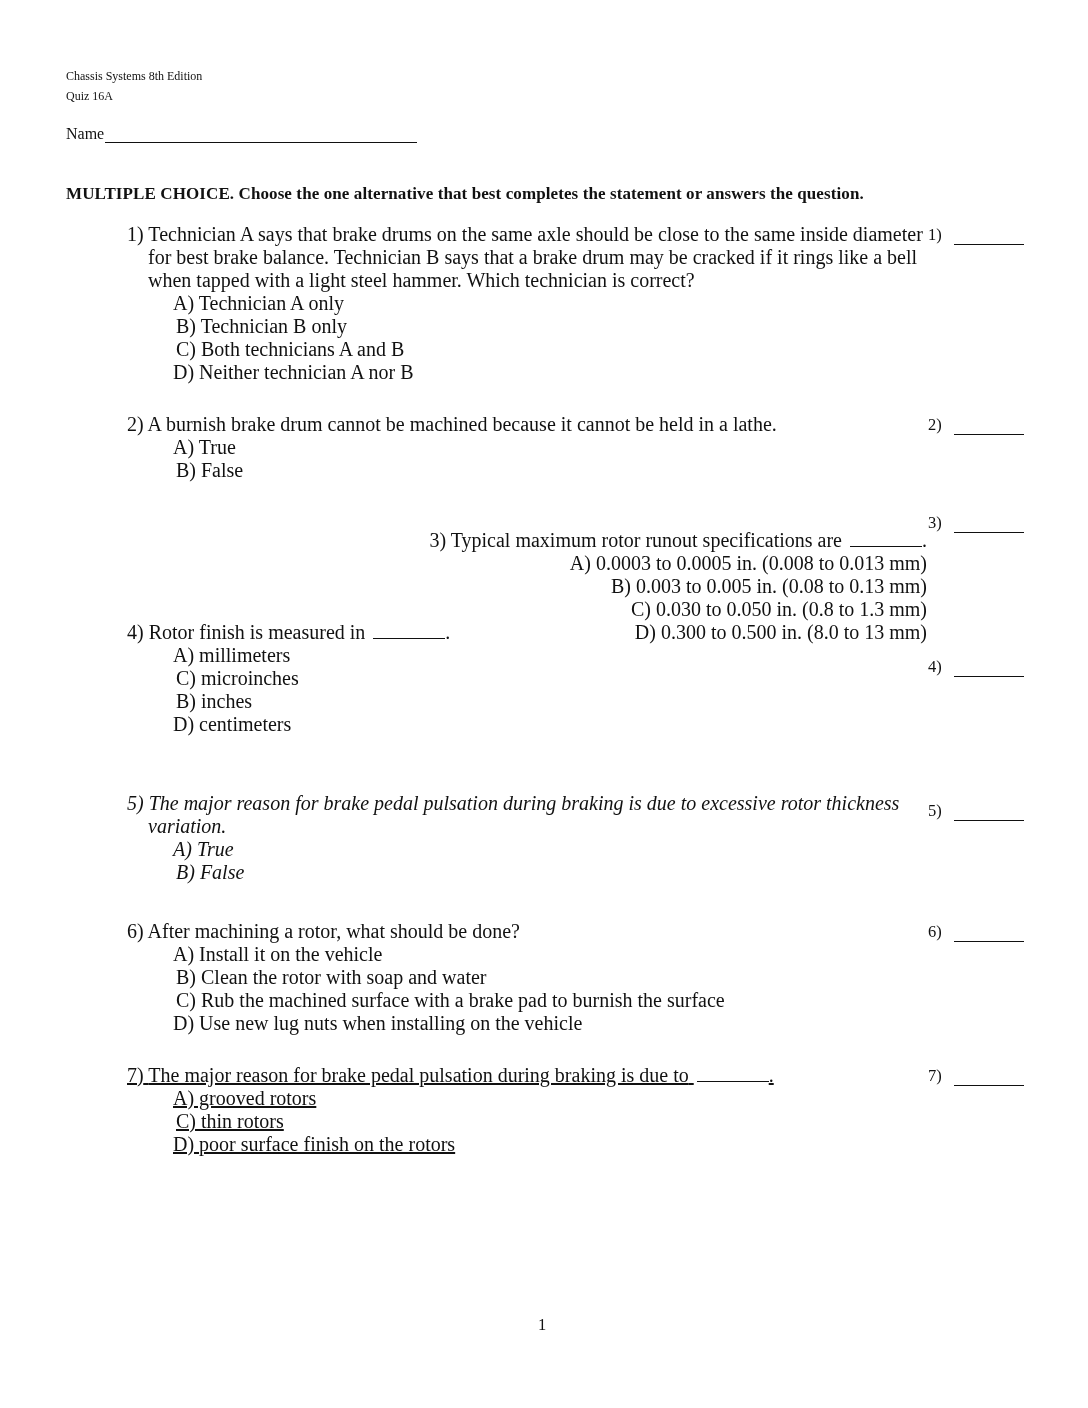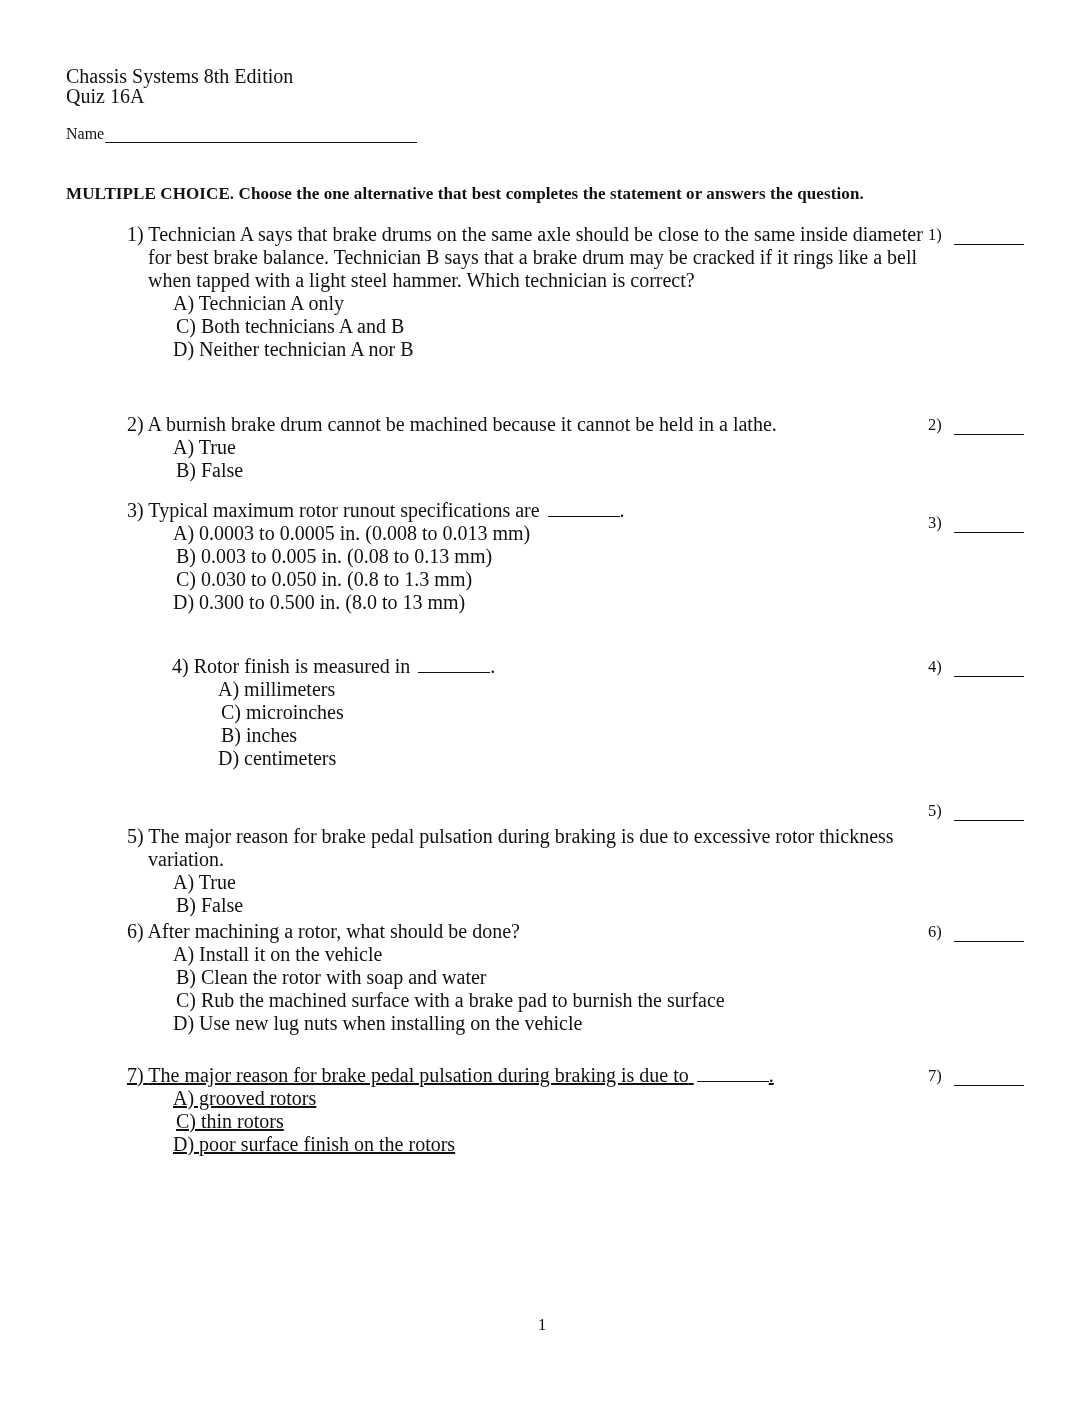--- a/index.html
+++ b/index.html
@@ -1,21 +1,21 @@
 <!DOCTYPE html>
 <html><head>
 <meta charset="utf-8">
 <style>
   html, body { margin: 0; padding: 0; background: #ffffff; }
   body {
     width: 1088px; height: 1408px; position: relative; overflow: hidden;
     font-family: "Liberation Serif", "DejaVu Serif", serif;
     color: #111111;
   }
-  .header { position: absolute; left: 66px; top: 66px; font-size: 20px; line-height: 20px; }
+  .header { position: absolute; left: 66px; top: 66px; font-size: 12px; line-height: 20px; }
   .name-row { position: absolute; left: 66px; top: 124px; font-size: 16px; display: flex; align-items: center; }
   .name-line { display: inline-block; width: 312px; border-bottom: 1.3px solid #111; height: 18px; margin-left: 1px; }
   .instructions { position: absolute; left: 66px; top: 184px; font-size: 17px; font-weight: bold; letter-spacing: 0.1px; }
   .question { position: absolute; left: 127px; width: 800px; font-size: 20px; line-height: 23px; }
   .q-stem { padding-left: 21px; text-indent: -21px; }
   .option { padding-left: 46px; white-space: nowrap; }
   .option.shift { padding-left: 49px; }
   .answer-slot { position: absolute; left: 928px; font-size: 16.5px; display: flex; align-items: flex-end; }
   .answer-line { display: inline-block; width: 70px; border-bottom: 1.6px solid #111; height: 16px; margin-left: 12px; }
   .blank { display: inline-block; width: 72px; border-bottom: 1px solid #111; height: 14px; margin-left: 3px; vertical-align: baseline; }
@@ -32,63 +32,64 @@
 <div class="name-row">
   <span>Name</span>
   <span class="name-line"></span>
 </div>
 
 <div class="instructions">MULTIPLE CHOICE.  Choose the one alternative that best completes the statement or answers the question.</div>
 
 <div class="question" style="top:223px;">
   <div class="q-stem"><span>1)</span> <span>Technician A says that brake drums on the same axle should be close to the same inside diameter for best brake balance. Technician B says that a brake drum may be cracked if it rings like a bell when tapped with a light steel hammer. Which technician is correct?</span></div>
   <div class="option">A) Technician A only</div>
+  <div class="option shift">B) Technician B only</div>
   <div class="option shift">C) Both technicians A and B</div>
   <div class="option">D) Neither technician A nor B</div>
 </div>
 <div class="answer-slot" style="top:225px;">
   <span>1)</span>
   <span class="answer-line"></span>
 </div>
 
 <div class="question" style="top:413px;">
   <div class="q-stem"><span>2)</span> <span>A burnish brake drum cannot be machined because it cannot be held in a lathe.</span></div>
   <div class="option">A) True</div>
   <div class="option shift">B) False</div>
 </div>
 <div class="answer-slot" style="top:415px;">
   <span>2)</span>
   <span class="answer-line"></span>
 </div>
 
-<div class="question" style="top:499px;">
+<div class="question" style="top:529px;text-align:right;">
   <div class="q-stem"><span>3)</span> <span>Typical maximum rotor runout specifications are</span> <span class="blank"></span><span>.</span></div>
   <div class="option">A) 0.0003 to 0.0005 in. (0.008 to 0.013 mm)</div>
   <div class="option shift">B) 0.003 to 0.005 in. (0.08 to 0.13 mm)</div>
   <div class="option shift">C) 0.030 to 0.050 in. (0.8 to 1.3 mm)</div>
   <div class="option">D) 0.300 to 0.500 in. (8.0 to 13 mm)</div>
 </div>
 <div class="answer-slot" style="top:513px;">
   <span>3)</span>
   <span class="answer-line"></span>
 </div>
 
-<div class="question" style="top:655px;margin-left:45px;">
+<div class="question" style="top:621px;">
   <div class="q-stem"><span>4)</span> <span>Rotor finish is measured in</span> <span class="blank"></span><span>.</span></div>
   <div class="option">A) millimeters</div>
   <div class="option shift">C) microinches</div>
   <div class="option shift">B) inches</div>
   <div class="option">D) centimeters</div>
 </div>
 <div class="answer-slot" style="top:657px;">
   <span>4)</span>
   <span class="answer-line"></span>
 </div>
 
-<div class="question" style="top:825px;">
+<div class="question" style="top:792px;font-style:italic;">
   <div class="q-stem"><span>5)</span> <span>The major reason for brake pedal pulsation during braking is due to excessive rotor thickness variation.</span></div>
   <div class="option">A) True</div>
   <div class="option shift">B) False</div>
 </div>
 <div class="answer-slot" style="top:801px;">
   <span>5)</span>
   <span class="answer-line"></span>
 </div>
 
 <div class="question" style="top:920px;">

